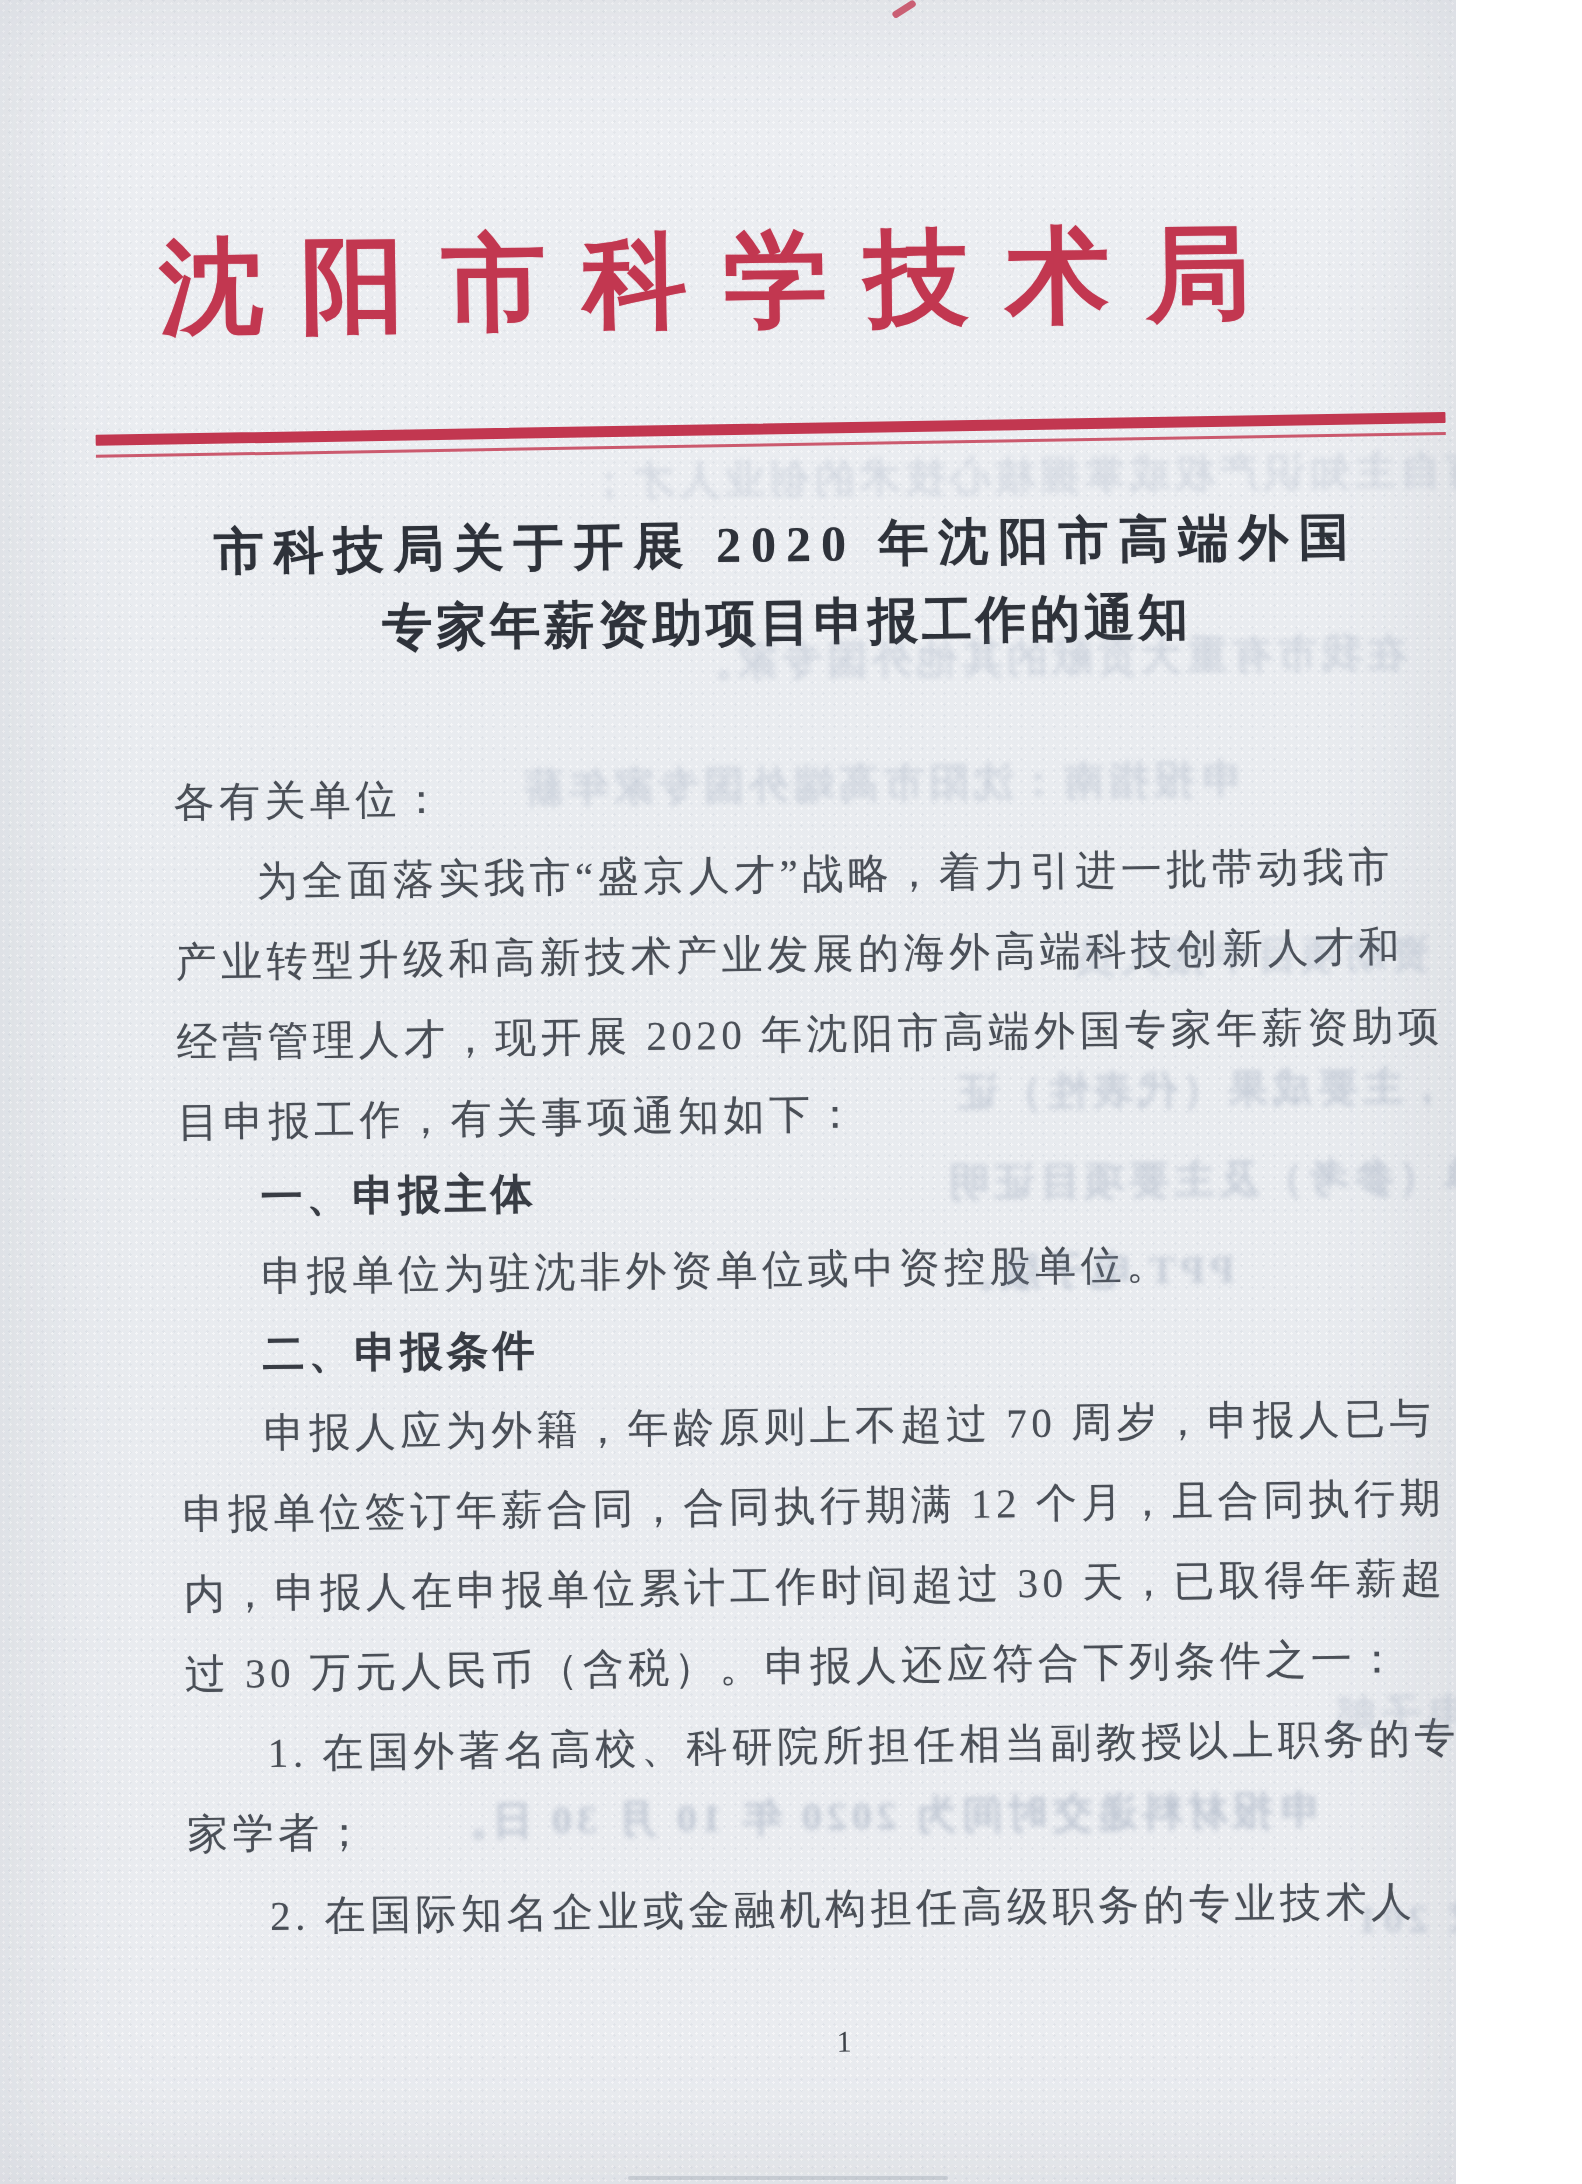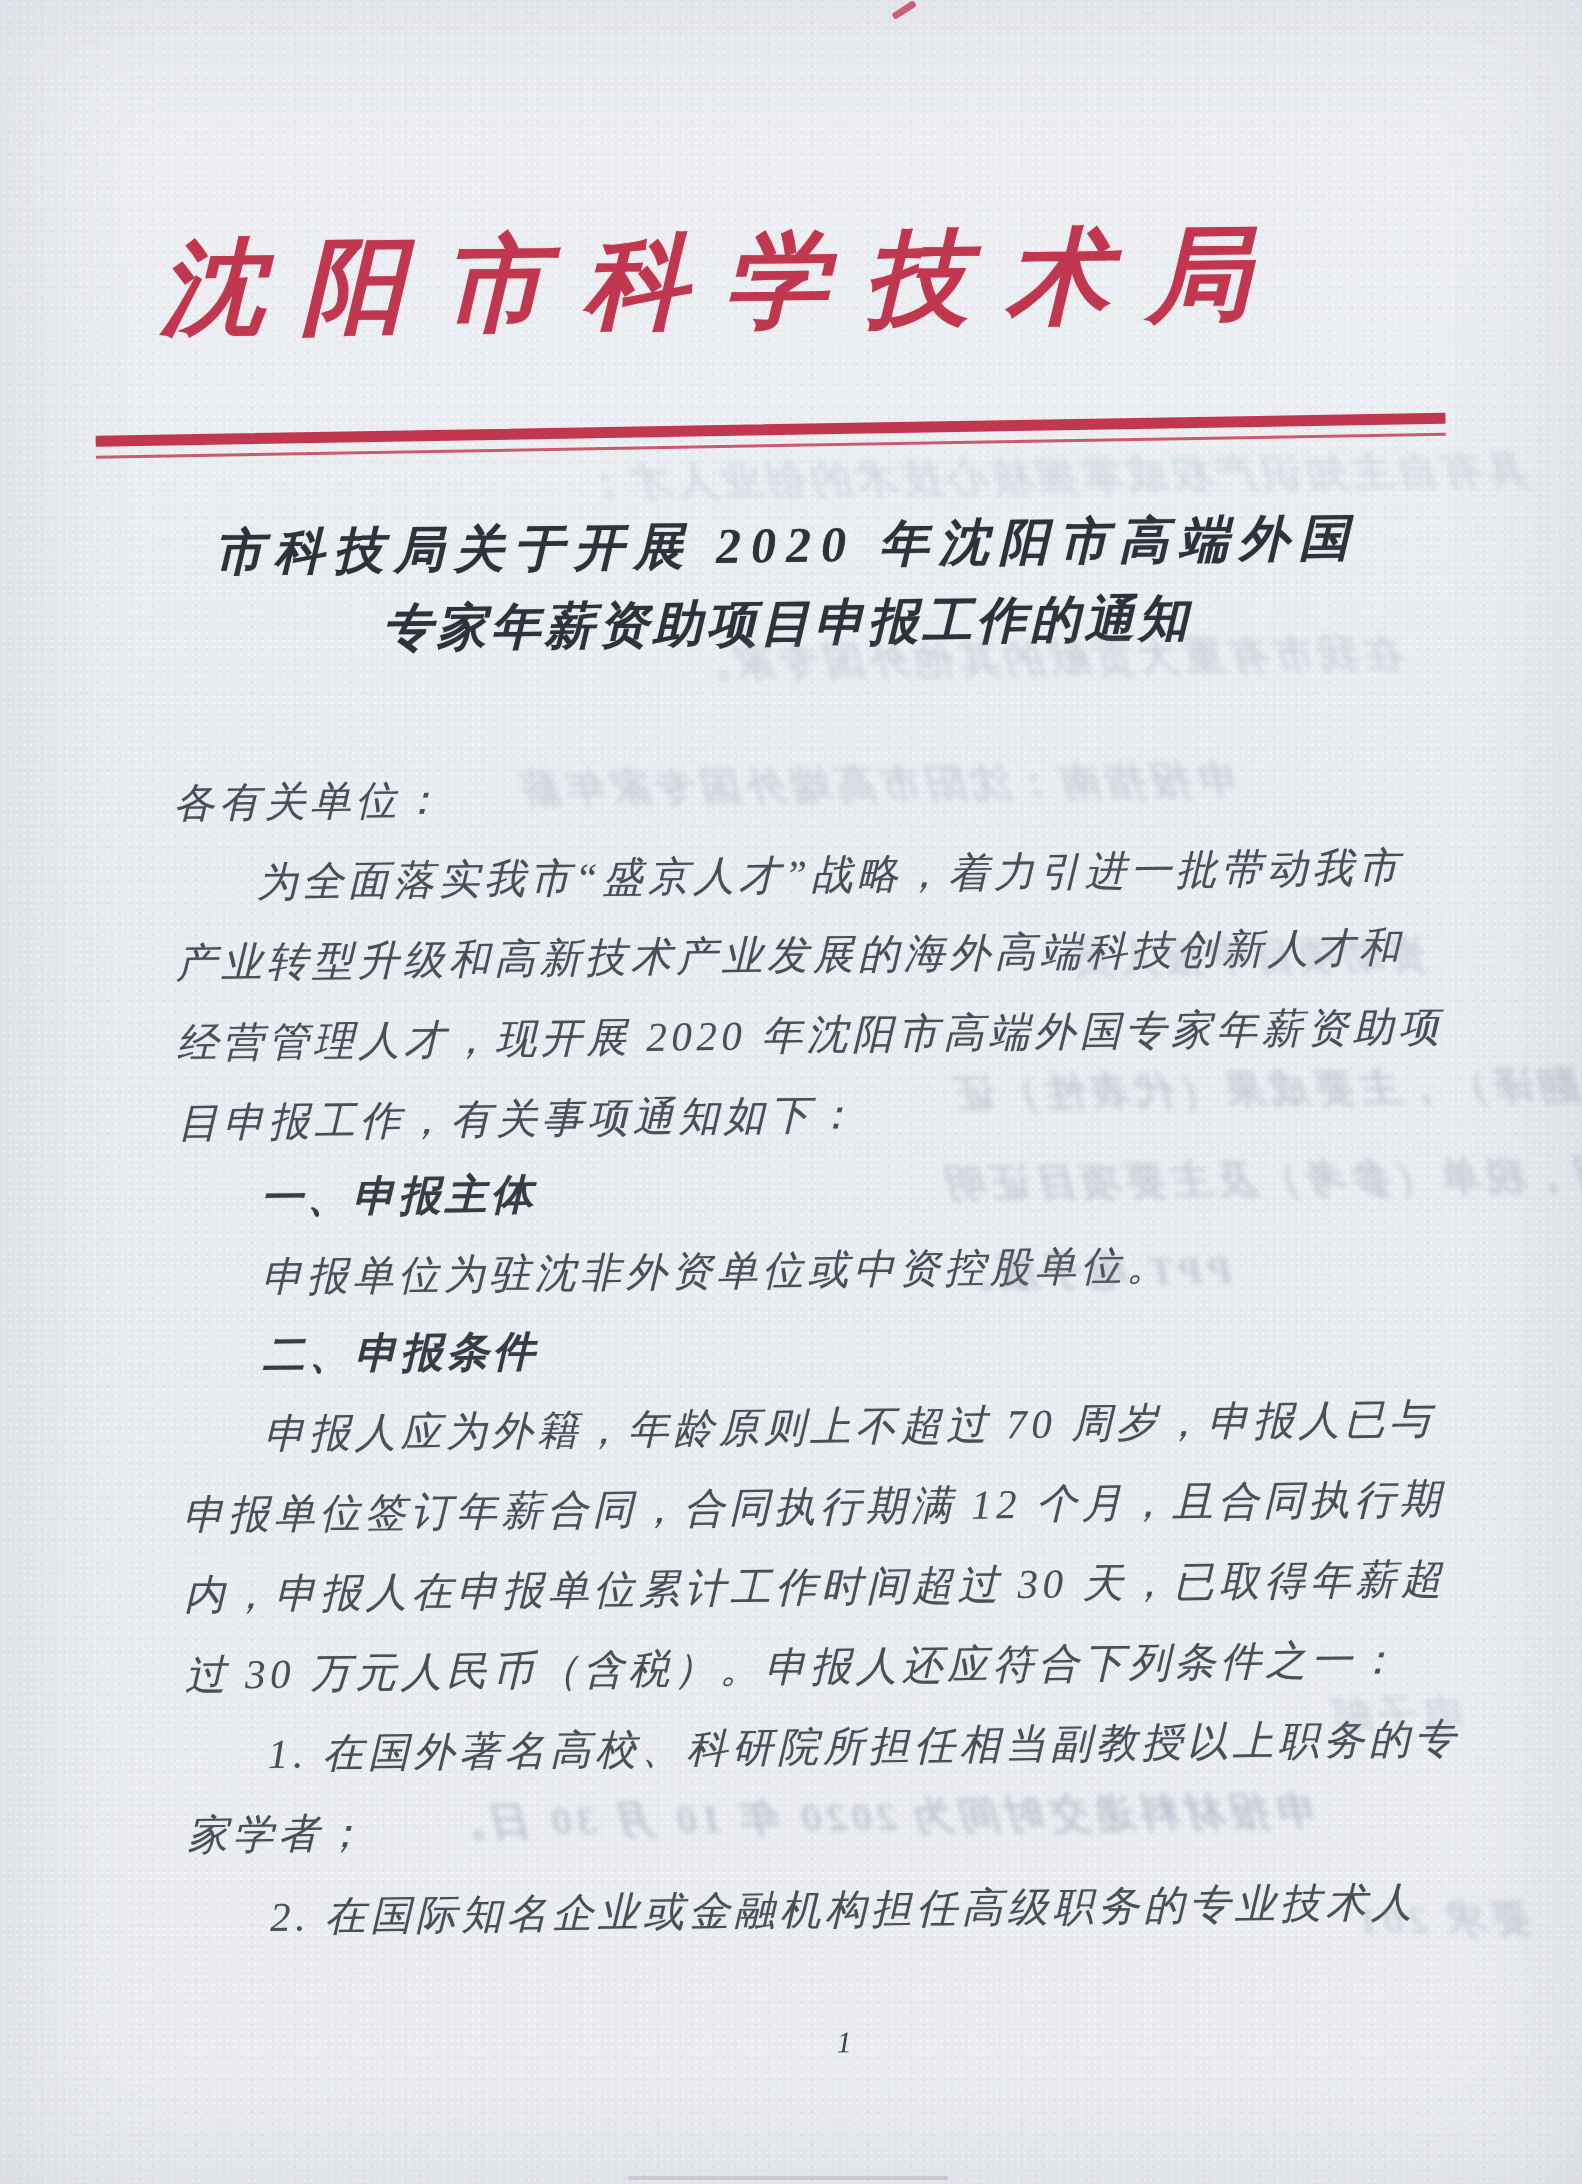--- a/index.html
+++ b/index.html
@@ -2,31 +2,30 @@
 <html><head>
 <meta charset="utf-8">
 <style>
   html, body { margin: 0; padding: 0; }
   body {
     width: 1582px; height: 2184px;
     font-family: "Liberation Serif", "DejaVu Serif", serif;
   }
   .page {
     position: relative;
-    width: 1582px; height: 2184px;
+    width: 1456px; height: 2184px;
     overflow: hidden;
     background-color: #e9ecf0;
     background-image:
       radial-gradient(rgba(255,255,255,.55) 1px, transparent 1.4px),
       radial-gradient(rgba(150,160,175,.10) 1px, transparent 1.4px),
       linear-gradient(180deg, #eceef2 0%, #e8ebef 45%, #eaecf0 100%);
     background-size: 7px 7px, 11px 11px, 100% 100%;
     background-position: 0 0, 4px 6px, 0 0;
     box-shadow: inset 0 0 140px rgba(90,100,115,.14);
-    font-style: italic;
   }
   .scan { position: absolute; inset: 0; transform: rotate(-0.75deg); transform-origin: 50% 42%; }
 
   
   .letterhead {
     position: absolute; top: 212px; left: 168px;
     font-size: 104px; font-weight: 700; color: #c23750;
     letter-spacing: 37px; white-space: nowrap;
     text-shadow: 0 0 1px rgba(194,55,80,.6);
   }

